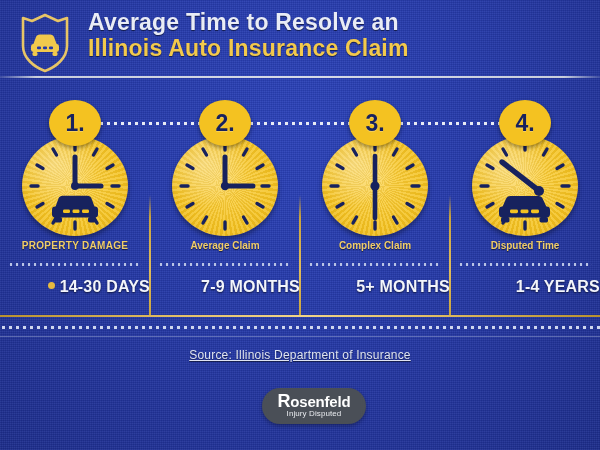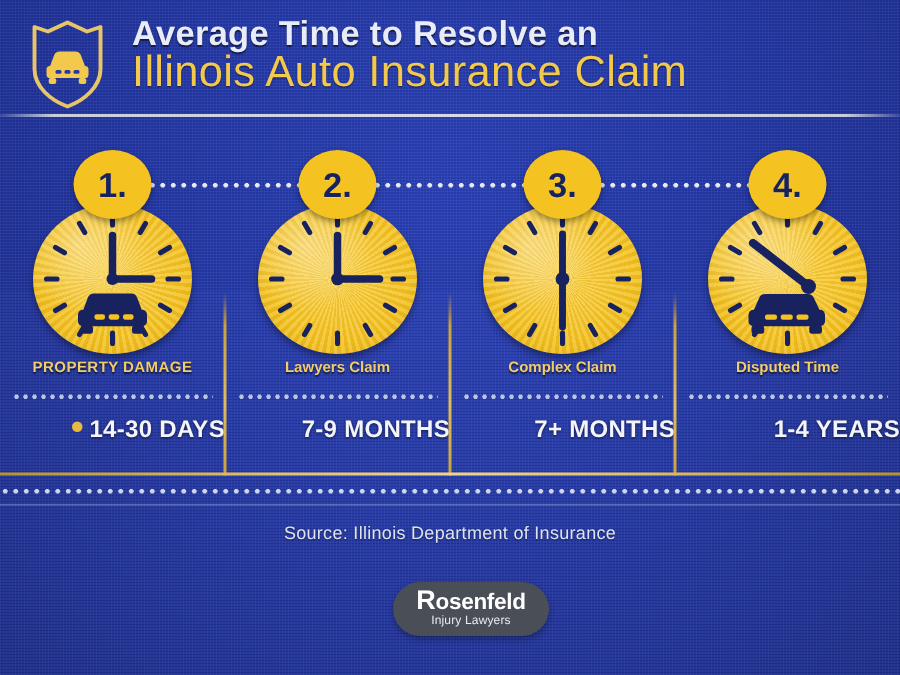--- a/index.html
+++ b/index.html
@@ -19,21 +19,21 @@
   
   .header{position:absolute;left:0;top:0;width:600px;height:78px;}
   .shield-wrap{position:absolute;left:14px;top:12px;width:62px;height:62px;}
   .title-block{position:absolute;left:88px;top:9px;width:500px;}
   .title-line1{
     font-size:23px;font-weight:bold;line-height:26px;letter-spacing:.2px;
     color:#e9ecf6;
     text-shadow:0 1px 1px rgba(0,0,0,.55);
   }
   .title-line2{
-    font-size:29px;font-weight:normal;line-height:27px;letter-spacing:.2px;
+    font-size:23px;font-weight:bold;line-height:27px;letter-spacing:.2px;
     color:#f2c94c;
     text-shadow:0 1px 1px rgba(0,0,0,.55);
   }
   .header-rule{
     position:absolute;left:0;top:76px;width:600px;height:2px;
     background:linear-gradient(90deg,rgba(200,205,220,.15) 0%,#c9cedb 6%,#d6dae6 50%,#c9cedb 94%,rgba(200,205,220,.15) 100%);
   }
   
   .dotline{
     position:absolute;top:122px;height:3px;
@@ -103,20 +103,21 @@
   .value .bullet{
     display:inline-block;width:7px;height:7px;border-radius:50%;
     background:#e6b93f;margin-right:5px;vertical-align:middle;
     position:relative;top:-2px;
   }
   
   .source{
     position:absolute;left:0;top:348px;width:600px;text-align:center;
     font-size:12px;color:#dfe4f2;letter-spacing:.2px;
     text-shadow:0 1px 1px rgba(0,0,0,.5);
+    text-decoration:underline;
   }
   .logo-pill{
     position:absolute;left:262px;top:388px;width:104px;height:36px;border-radius:18px;
     background:#4a4f57;
     display:flex;flex-direction:column;align-items:center;justify-content:center;
     box-shadow:0 2px 4px rgba(0,0,0,.3);
   }
   .logo-main{
     font-size:15px;font-weight:bold;color:#ffffff;line-height:15px;letter-spacing:-.2px;
     display:flex;align-items:baseline;
@@ -210,21 +211,21 @@
           <line x1="31" y1="13" x2="34.5" y2="19"></line>
         </g>
         <g stroke="#17225e" stroke-width="5" stroke-linecap="round">
           <line x1="53" y1="50" x2="53" y2="21"></line>
           <line x1="53" y1="50" x2="81" y2="50"></line>
         </g>
         <circle cx="53" cy="50" r="4.2" fill="#17225e"></circle>
       </svg>
     </div>
     <div class="badge">2.</div>
-    <div class="label">Lawyers Claim</div>
+    <div class="label">Average Claim</div>
     <div class="label-dots"></div>
     <div class="value">7-9 MONTHS</div>
   </div>
 
   <div class="col col3">
     <div class="clock">
       <svg width="106" height="100" viewBox="0 0 106 100">
         <g stroke="#17225e" stroke-width="3.4" stroke-linecap="round">
           <line x1="53" y1="7" x2="53" y2="14"></line>
           <line x1="75" y1="13" x2="71.5" y2="19"></line>
@@ -242,21 +243,21 @@
         <g stroke="#17225e" stroke-width="4.6" stroke-linecap="round">
           <line x1="53" y1="50" x2="53" y2="20"></line>
           <line x1="53" y1="50" x2="53" y2="82"></line>
         </g>
         <circle cx="53" cy="50" r="4.6" fill="#17225e"></circle>
       </svg>
     </div>
     <div class="badge">3.</div>
     <div class="label">Complex Claim</div>
     <div class="label-dots"></div>
-    <div class="value">7+ MONTHS</div>
+    <div class="value">5+ MONTHS</div>
   </div>
 
   <div class="col col4">
     <div class="clock">
       <svg width="106" height="100" viewBox="0 0 106 100">
         <g stroke="#17225e" stroke-width="3.4" stroke-linecap="round">
           <line x1="53" y1="7" x2="53" y2="14"></line>
           <line x1="75" y1="13" x2="71.5" y2="19"></line>
           <line x1="91" y1="29" x2="85" y2="32.5"></line>
           <line x1="97" y1="50" x2="90" y2="50"></line>
@@ -293,16 +294,16 @@
   <div class="hrule"></div>
   <div class="dotline-bottom"></div>
   <div class="thinrule"></div>
 
   <div class="source">Source: Illinois Department of Insurance</div>
   <div class="logo-pill">
     <div class="logo-main">
         <span class="bigR">R</span>
         <span>osenfeld</span>
       </div>
-    <div class="logo-sub">Injury Lawyers</div>
+    <div class="logo-sub">Injury Disputed</div>
   </div>
 
 </div>
 
 </body></html>

